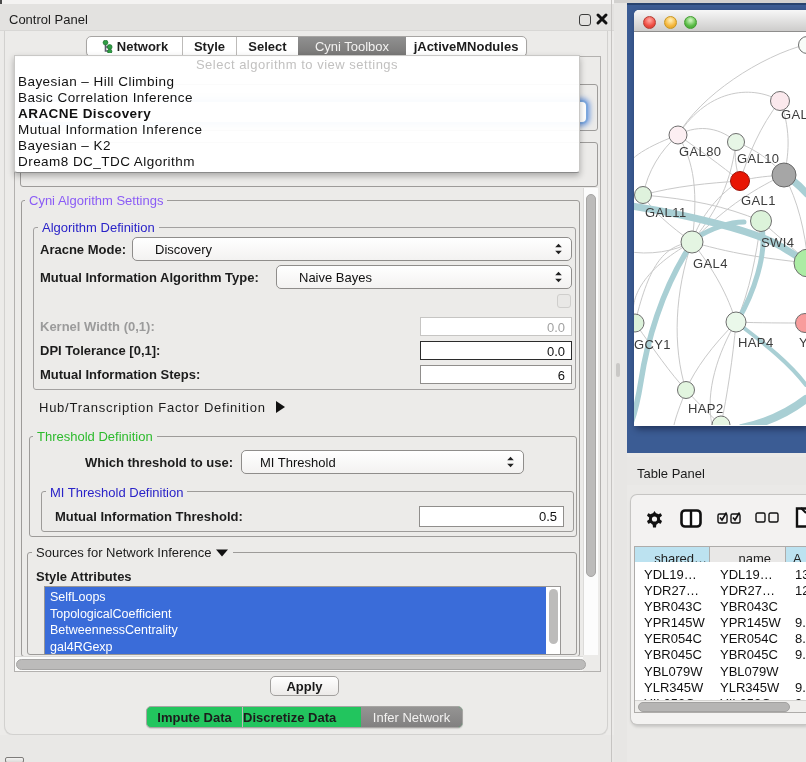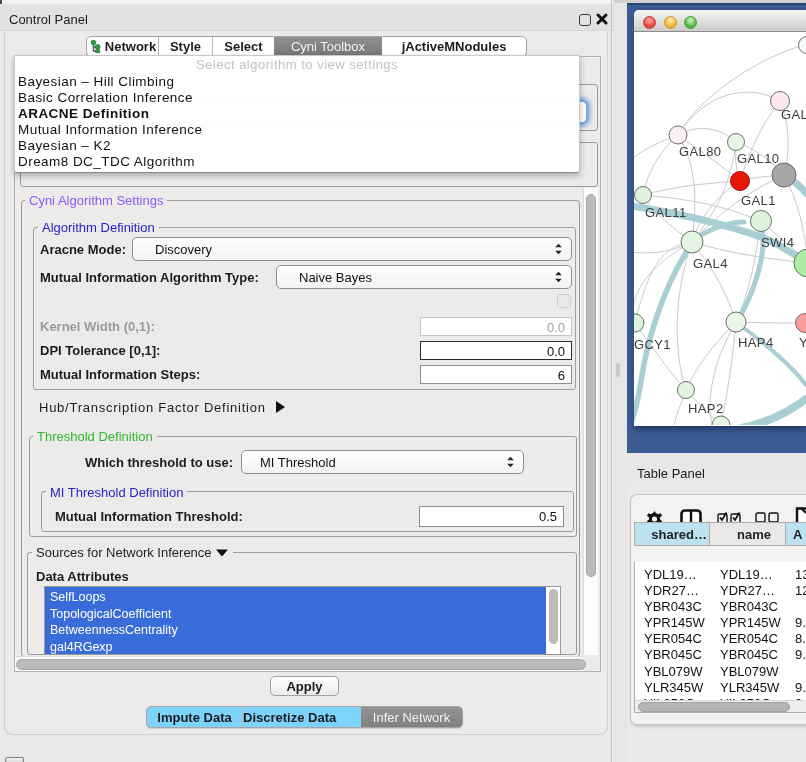--- a/index.html
+++ b/index.html
@@ -27,21 +27,21 @@
   <div class="abs lbl" style="left:9px;top:12px;">Control Panel</div>
 
   <div class="abs" style="left:579px;top:14px;width:10px;height:10px;border:1.6px solid #3c3c3c;border-radius:3px;"></div>
   <svg class="abs" style="left:595px;top:12px;" width="14" height="14" viewBox="0 0 14 14">
     <path d="M3 3 L11 11 M11 3 L3 11" stroke="#111" stroke-width="3" stroke-linecap="round"></path>
   </svg>
 
   <div class="abs" style="left:3.5px;top:31px;width:604px;height:703.5px;background:#ecebe9;border:1px solid #d2d1cf;border-top:none;border-radius:0 0 9px 9px;box-sizing:border-box;box-shadow:0 1px 1px rgba(0,0,0,0.06);"></div>
 
   <div class="abs" style="left:86px;top:36px;width:441px;height:21px;background:#ffffff;border:1px solid #a7a5a3;border-radius:5px;box-sizing:border-box;box-shadow:0 1px 1px rgba(0,0,0,0.12);overflow:hidden;display:flex;">
-    <div style="width:72px;border-right:1px solid #bdbbb9;box-sizing:border-box;display:flex;align-items:center;justify-content:center;">
+    <div style="width:96px;border-right:1px solid #bdbbb9;box-sizing:border-box;display:flex;align-items:center;justify-content:center;">
       <svg width="12" height="13" viewBox="0 0 12 13" style="margin-right:4px;">
         <path d="M4.5 3.5 V11 H8.5 M4.5 7 H7.5" stroke="#5b5e6e" stroke-width="1.6" fill="none"></path>
         <circle cx="4.5" cy="2.6" r="2.4" fill="#2f9e44" stroke="#1b6e2d" stroke-width="0.7"></circle>
         <circle cx="8.7" cy="7" r="2.4" fill="#2f9e44" stroke="#1b6e2d" stroke-width="0.7"></circle>
         <circle cx="8.7" cy="11.4" r="2.2" fill="#2f9e44" stroke="#1b6e2d" stroke-width="0.7"></circle>
       </svg>
       <span class="lbl b" style="font-size:13px;">Network</span>
     </div>
     <div style="width:54px;border-right:1px solid #bdbbb9;box-sizing:border-box;display:flex;align-items:center;justify-content:center;">
         <span class="lbl b">Style</span>
@@ -121,53 +121,53 @@
   <div class="abs groupbox" style="left:41px;top:491px;width:533px;height:41px;"></div>
   <div class="abs gtitle" style="left:46px;top:485px;color:#2a23c8;">MI Threshold Definition</div>
   <div class="abs lbl b" style="left:55px;top:509px;">Mutual Information Threshold:</div>
   <div class="field" style="left:419px;top:506px;width:145px;height:21px;border:1px solid #908e8c;">0.5</div>
 
   <div class="abs groupbox" style="left:27px;top:552px;width:550px;height:103px;"></div>
   <div class="abs gtitle" style="left:32px;top:545px;color:#1c1c1c;">Sources for Network Inference <svg style="vertical-align:-1px;" width="14" height="10" viewBox="0 0 14 10">
         <path d="M1 1.5 L13 1.5 L7 8.5 Z" fill="#111"></path>
       </svg></div>
 
-  <div class="abs lbl b" style="left:36px;top:569px;">Data Attributes</div>
+  <div class="abs lbl b" style="left:36px;top:569px;">Style Attributes</div>
   <div class="abs" style="left:44px;top:586px;width:517px;height:69px;background:#fff;border:1px solid #999795;box-sizing:border-box;"></div>
   <div class="abs" style="left:45px;top:587px;width:501px;height:67px;background:#3a6cd9;color:#fff;font-size:12.5px;line-height:16.6px;padding-left:5px;padding-top:2px;box-sizing:border-box;overflow:hidden;">SelfLoops<br>TopologicalCoefficient<br>BetweennessCentrality<br>gal4RGexp</div>
   <div class="abs" style="left:549px;top:589px;width:9px;height:55px;background:#bdbcbb;border-radius:5px;"></div>
 
   <div class="abs" style="left:15px;top:656px;width:568px;height:15px;background:#fbfbfa;border-top:1px solid #dcdbd9;box-sizing:border-box;"></div>
   <div class="abs" style="left:16px;top:658.5px;width:570px;height:11px;background:#bcbbba;border:1px solid #a6a5a4;border-radius:6px;box-sizing:border-box;"></div>
 
   <div class="abs" style="left:270px;top:676px;width:67px;height:18px;background:linear-gradient(#ffffff,#eceae8);border:1px solid #a2a09e;border-radius:5px;display:flex;align-items:center;justify-content:center;">
       <span style="font-size:13px;font-weight:bold;color:#1a1a1a;">Apply</span>
     </div>
 
-  <div class="abs" style="left:146px;top:706px;width:317px;height:22px;background:#7dd3fc;border:1px solid #a7a5a3;border-radius:5px;box-sizing:border-box;box-shadow:0 1px 1px rgba(0,0,0,0.12);overflow:hidden;display:flex;">
+  <div class="abs" style="left:146px;top:706px;width:317px;height:22px;background:#22c55e;border:1px solid #a7a5a3;border-radius:5px;box-sizing:border-box;box-shadow:0 1px 1px rgba(0,0,0,0.12);overflow:hidden;display:flex;">
     <div style="width:96px;border-right:1px solid #bdbbb9;box-sizing:border-box;display:flex;align-items:center;justify-content:center;">
         <span class="lbl b">Impute Data</span>
       </div>
     <div style="width:118px;box-sizing:border-box;display:flex;align-items:center;justify-content:flex-start;">
         <span class="lbl b">Discretize Data</span>
       </div>
     <div style="flex:1;background:linear-gradient(#959493,#818080);display:flex;align-items:center;justify-content:center;">
         <span style="font-size:13px;color:#f3f2f1;">Infer Network</span>
       </div>
   </div>
 
   <div class="abs" style="left:0px;top:735px;width:614px;height:27px;background:#e9e8e6;"></div>
   <div class="abs" style="left:5px;top:756.5px;width:19px;height:6px;background:linear-gradient(#f4f3f2,#dcdbd9);border:1.5px solid #7e7c7a;border-radius:2px;box-sizing:border-box;"></div>
 
   <div class="abs" style="left:14px;top:55px;width:566px;height:118px;background:rgba(255,255,255,0.96);border:1px solid #c9c8c6;border-bottom:1px solid #8a8a8a;border-radius:0 0 3px 3px;box-shadow:0 3px 6px rgba(0,0,0,0.28);box-sizing:border-box;">
     <div style="height:17px;margin-top:1px;text-align:center;font-size:13px;letter-spacing:0.5px;color:#c2c1c0;">Select algorithm to view settings</div>
     <div style="font-size:13.5px;letter-spacing:0.45px;color:#111;line-height:16px;padding-left:3px;">
       Bayesian – Hill Climbing<br>
       Basic Correlation Inference<br>
-      <span class="b">ARACNE Definition</span><br>
+      <span class="b">ARACNE Discovery</span><br>
       Mutual Information Inference<br>
       Bayesian – K2<br>
       Dream8 DC_TDC Algorithm
     </div>
   </div>
 
   <div class="abs" style="left:614px;top:0;width:192px;height:762px;background:#e7e6e4;"></div>
 
   <div class="abs" style="left:611px;top:0;width:1px;height:762px;background:#c6c4c2;"></div>
   <div class="abs" style="left:616px;top:363px;width:4px;height:14px;background:#c9c8c6;border-radius:2px;"></div>
@@ -284,21 +284,21 @@
   </svg>
   <svg class="abs" style="left:755px;top:512px;" width="25" height="11" viewBox="0 0 25 11">
     <rect x="1" y="1" width="9" height="9" rx="1.5" fill="none" stroke="#111" stroke-width="1.4"></rect>
     <rect x="14" y="1" width="9" height="9" rx="1.5" fill="none" stroke="#111" stroke-width="1.4"></rect>
   </svg>
   <svg class="abs" style="left:795px;top:507px;" width="11" height="21" viewBox="0 0 11 21">
     <path d="M2 1.5 H14 V19.5 H2 Z" fill="#fff" stroke="#111" stroke-width="2.4"></path>
     <path d="M6 1 L11 6" stroke="#111" stroke-width="2"></path>
   </svg>
 
-  <div class="abs" style="left:634px;top:522px;width:172px;height:24px;border:1px solid #aeacaa;border-right:none;box-sizing:border-box;display:flex;font-weight:bold;">
+  <div class="abs" style="left:634px;top:546px;width:172px;height:24px;border:1px solid #aeacaa;border-right:none;box-sizing:border-box;display:flex;">
     <div style="width:75px;background:#bce2f0;border-right:1px solid #aeacaa;box-sizing:border-box;display:flex;align-items:center;justify-content:flex-end;padding-right:2px;">
         <span style="font-size:13px;color:#222;">shared…</span>
       </div>
     <div style="width:76px;background:#e9e8e7;border-right:1px solid #aeacaa;box-sizing:border-box;display:flex;align-items:center;justify-content:flex-end;padding-right:14px;">
         <span style="font-size:13px;color:#222;">name</span>
       </div>
     <div style="flex:1;background:#bce2f0;display:flex;align-items:center;padding-left:7px;">
         <span style="font-size:13px;color:#222;">A</span>
       </div>
   </div>

